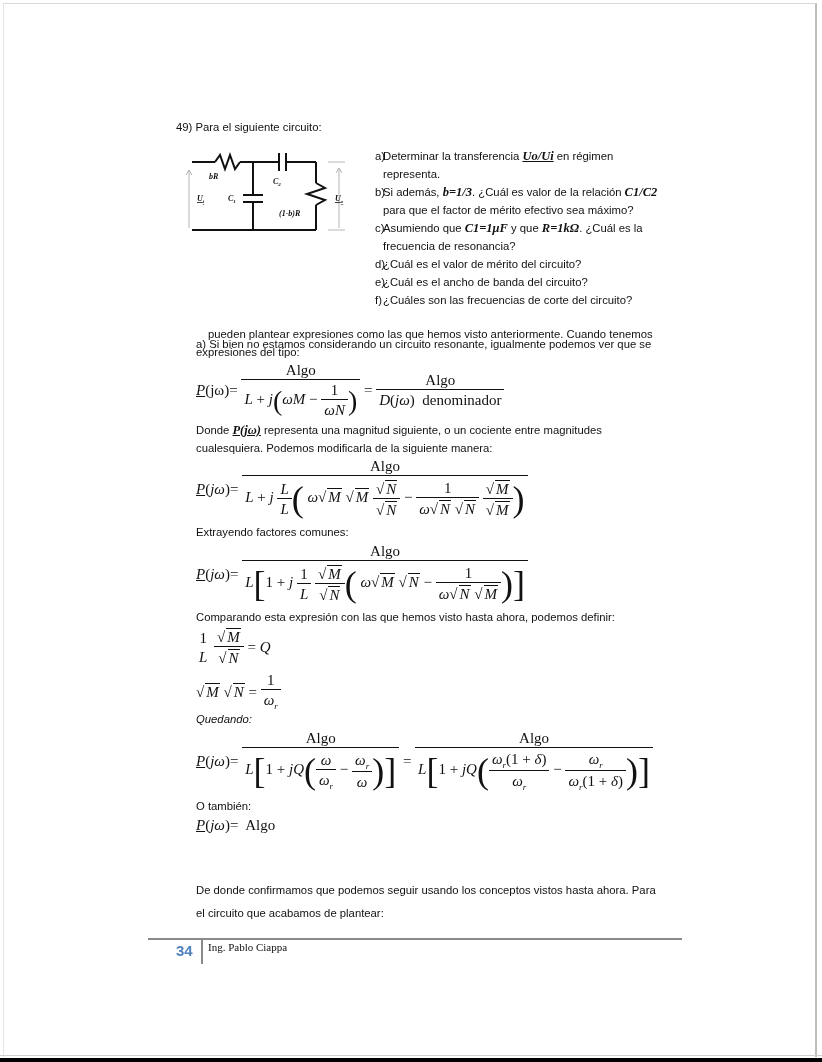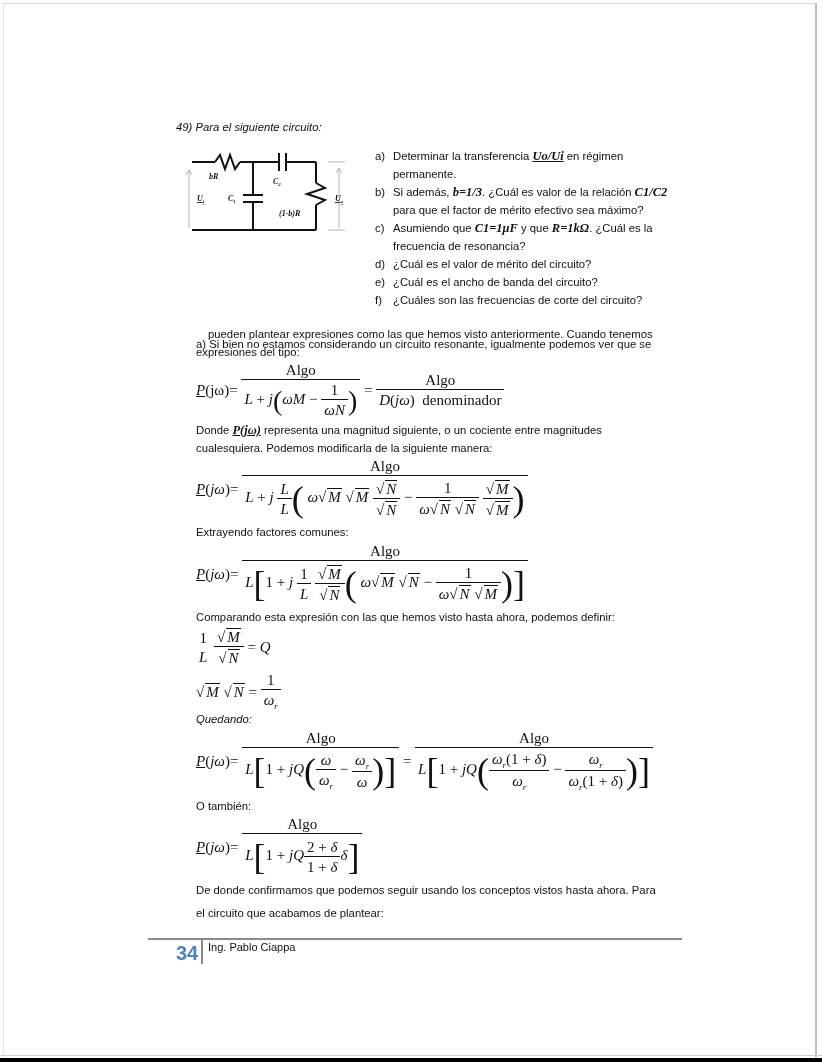--- a/index.html
+++ b/index.html
@@ -2,42 +2,42 @@
 <html><head>
 <meta charset="utf-8">
 <style>
   html, body { margin:0; padding:0; background:#ffffff; }
   body { width:822px; height:1062px; position:relative; overflow:hidden; font-family:"DejaVu Sans", sans-serif; color:#111; }
   .frame { position:absolute; left:3px; top:3px; width:814px; height:1054px; border-right:2px solid #bdbdbd; border-top:1px solid #d8d8d8; border-left:1px solid #e4e4e4; box-sizing:border-box; }
   .bottom-bar { position:absolute; left:0; top:1058px; width:822px; height:4px; background:#000; }
   .bottom-line { position:absolute; left:0; top:1055px; width:822px; height:1px; background:#cfcfcf; }
 
   .txt { position:absolute; font-family:"Liberation Sans", sans-serif; font-size:11.3px; line-height:21px; color:#111; white-space:nowrap; }
-  .q-title { left:176px; top:117px;font-style:italic; }
+  .q-title { left:176px; top:117px; }
   .opt { position:absolute; font-family:"Liberation Sans", sans-serif; font-size:11.3px; color:#111; white-space:nowrap; line-height:21px; }
   .opt .lbl { position:absolute; left:0; }
-  .opt .body { position:absolute; left:18px; }
+  .opt .body { position:absolute; left:8px; }
   .m { font-family:"Liberation Serif", serif; font-style:italic; font-weight:bold; font-size:12.5px; }
   .mu { text-decoration:underline; }
 
   
   .math { position:absolute; font-family:"Liberation Serif", serif; font-size:15px; color:#111; white-space:nowrap; }
   .math i { font-style:italic; }
   .frac { display:inline-block; vertical-align:middle; text-align:center; }
   .frac > .num { display:block; padding:0 3px; }
   .frac > .den { display:block; border-top:1px solid #111; padding:2px 3px 0; }
   .sqrt { display:inline-block; border-top:1px solid #111; padding:0 1px; margin-left:1px; }
   .big { font-size:28px; vertical-align:middle; font-weight:100; }
   .bigb { font-size:36px; vertical-align:middle; font-weight:100; }
   sub { font-size:9px; }
 
   .footer-line { position:absolute; left:148px; top:938px; width:534px; height:2px; background:#8a8a8a; }
   .footer-vline { position:absolute; left:201px; top:940px; width:2px; height:24px; background:#8a8a8a; }
-  .page-num { position:absolute; left:176px; top:942px; font-family:"Liberation Sans", sans-serif; font-weight:bold; font-size:20px; color:#4f81bd; }
-  .author { position:absolute; left:208px; top:941px; font-family:Liberation Sans, sans-serif; font-size:11px; color:#111; }
+  .page-num { position:absolute; left:176px; top:942px; font-family:"Liberation Sans", sans-serif; font-weight:bold; font-size:15px; color:#4f81bd; }
+  .author { position:absolute; left:208px; top:941px; font-family:Liberation Serif, serif; font-size:11px; color:#111; }
 </style>
 </head>
 <body>
 
 <div class="frame"></div>
 <div class="bottom-line"></div>
 <div class="bottom-bar"></div>
 
 <div class="txt q-title">49) Para el siguiente circuito:</div>
 
@@ -83,21 +83,21 @@
     <text x="12" y="51" text-decoration="underline"><tspan>U</tspan><tspan font-size="5" dy="2">i</tspan></text>
     <text x="150" y="51" text-decoration="underline"><tspan>U</tspan><tspan font-size="5" dy="2">o</tspan></text>
   </g>
 </svg>
 
 <div class="opt" style="left:375px;top:146px;">
   <span class="lbl">a)</span>
   <span class="body"><span>Determinar la transferencia </span><span class="m mu">Uo/Ui</span><span> en régimen</span></span>
 </div>
 <div class="opt" style="left:375px;top:164px;">
-  <span class="body">permanente.</span>
+  <span class="body">representa.</span>
 </div>
 <div class="opt" style="left:375px;top:182px;">
   <span class="lbl">b)</span>
   <span class="body"><span>Si además, </span><span class="m">b=1/3</span><span>. ¿Cuál es valor de la relación </span><span class="m">C1/C2</span></span>
 </div>
 <div class="opt" style="left:375px;top:200px;">
   <span class="body">para que el factor de mérito efectivo sea máximo?</span>
 </div>
 <div class="opt" style="left:375px;top:218px;">
   <span class="lbl">c)</span>
@@ -163,21 +163,21 @@
   <span style="vertical-align:middle"><i style="text-decoration:underline">P</i>(<i>jω</i>)=</span>
   <span class="frac"><span class="num">Algo</span><span class="den"><i>L</i><span class="bigb">[</span>1 + <i>jQ</i><span class="bigb">(</span><span class="frac"><span class="num"><i>ω</i></span><span class="den"><i>ω</i><sub><i>r</i></sub></span></span> − <span class="frac"><span class="num"><i>ω</i><sub><i>r</i></sub></span><span class="den"><i>ω</i></span></span><span class="bigb">)]</span></span></span>
   <span style="vertical-align:middle">=</span>
   <span class="frac"><span class="num">Algo</span><span class="den"><i>L</i><span class="bigb">[</span>1 + <i>jQ</i><span class="bigb">(</span><span class="frac"><span class="num"><i>ω</i><sub><i>r</i></sub>(1 + <i>δ</i>)</span><span class="den"><i>ω</i><sub><i>r</i></sub></span></span> − <span class="frac"><span class="num"><i>ω</i><sub><i>r</i></sub></span><span class="den"><i>ω</i><sub><i>r</i></sub>(1 + <i>δ</i>)</span></span><span class="bigb">)]</span></span></span>
 </div>
 
 <div class="txt" style="left:196px;top:796px;">O también:</div>
 
 <div class="math" style="left:196px;top:816px;">
   <span style="vertical-align:middle"><i style="text-decoration:underline">P</i>(<i>jω</i>)=</span>
-  <span class="frac"><span class="num">Algo</span><span class="den"><i>L</i><span class="bigb">[</span>1 + <i>jQ</i><span class="frac"><span class="num">2 + <i>δ</i></span><span class="den">1 + <i>δ</i></span></span><i>δ</i><span class="bigb">]</span></span></span>
+  <span class="frac"><span class="num">Algo</span></span>
 </div>
 
 <div class="txt" style="left:196px;top:879px;line-height:22px;">De donde confirmamos que podemos seguir usando los conceptos vistos hasta ahora. Para</div>
 <div class="txt" style="left:196px;top:902px;line-height:22px;text-align:center;">el circuito que acabamos de plantear:</div>
 
 <div class="footer-line"></div>
 <div class="footer-vline"></div>
 <div class="page-num">34</div>
 <div class="author">Ing. Pablo Ciappa</div>
 

